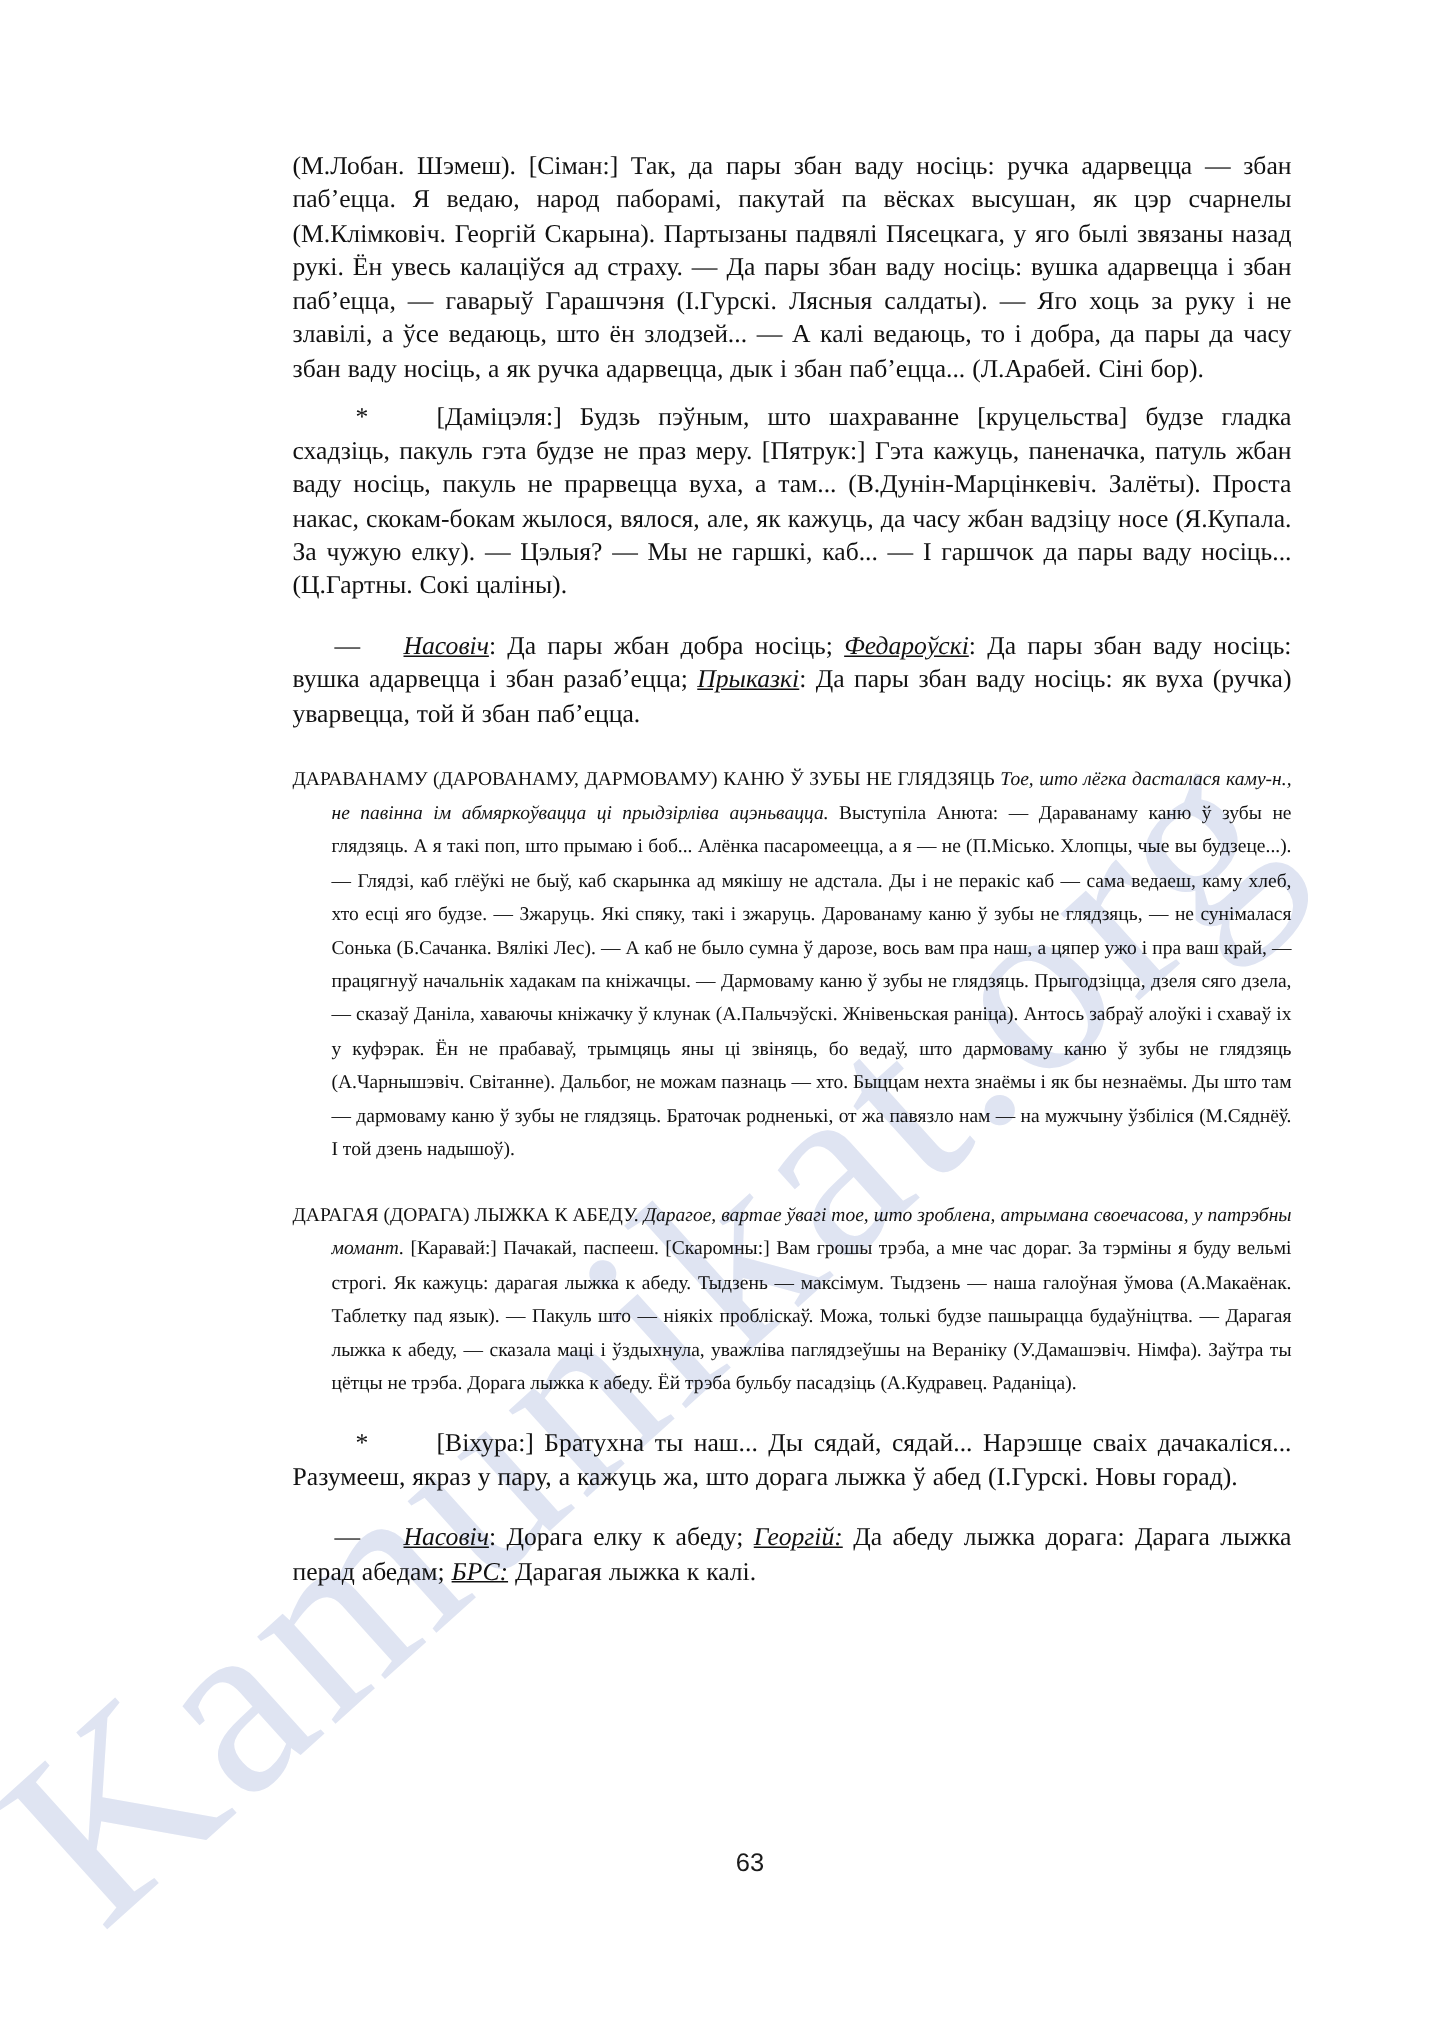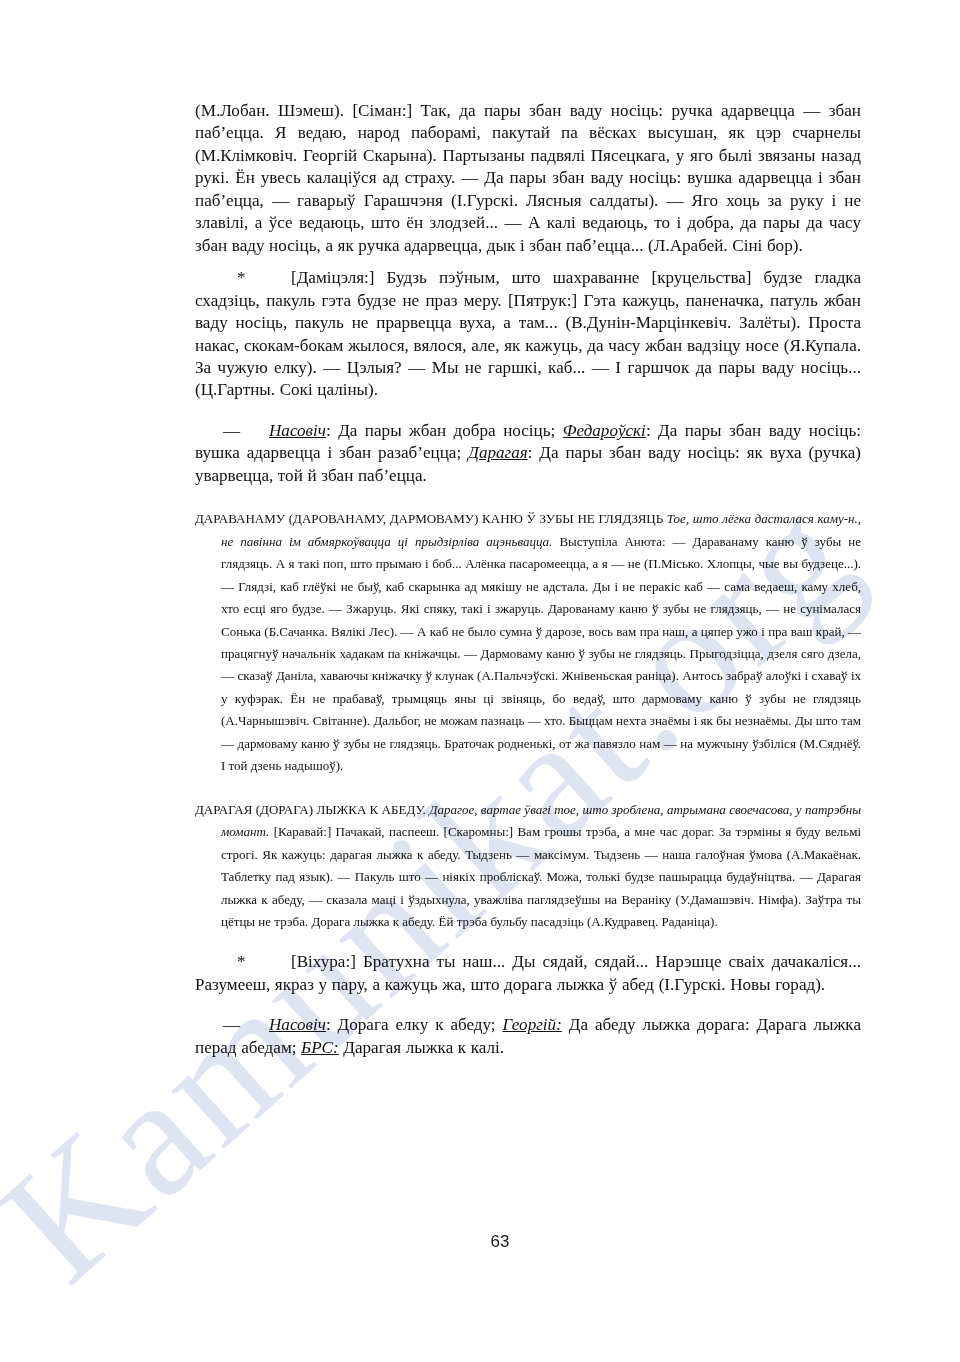--- a/index.html
+++ b/index.html
@@ -129,21 +129,21 @@
 <div id="page">
 
   <p class="para flush">(М.Лобан. Шэмеш). [Сіман:] Так, да пары збан ваду носіць: ручка адарвецца — збан паб’ецца. Я ведаю, народ паборамі, пакутай па вёсках высушан, як цэр счарнелы (М.Клімковіч. Георгій Скарына). Партызаны падвялі Пясецкага, у яго былі звязаны назад рукі. Ён увесь калаціўся ад страху. — Да пары збан ваду носіць: вушка адарвецца і збан паб’ецца, — гаварыў Гарашчэня (І.Гурскі. Лясныя салдаты). — Яго хоць за руку і не злавілі, а ўсе ведаюць, што ён злодзей... — А калі ведаюць, то і добра, да пары да часу збан ваду носіць, а як ручка адарвецца, дык і збан паб’ецца... (Л.Арабей. Сіні бор).</p>
 
   <div class="gap-sm"></div>
 
   <p class="para starred"><span class="star">*</span><span>[Даміцэля:] Будзь пэўным, што шахраванне [круцельства] будзе гладка схадзіць, пакуль гэта будзе не праз меру. [Пятрук:] Гэта кажуць, паненачка, патуль жбан ваду носіць, пакуль не прарвецца вуха, а там... (В.Дунін-Марцінкевіч. Залёты). Проста накас, скокам-бокам жылося, вялося, але, як кажуць, да часу жбан вадзіцу носе (Я.Купала. За чужую елку). — Цэлыя? — Мы не гаршкі, каб... — І гаршчок да пары ваду носіць... (Ц.Гартны. Сокі цаліны).</span></p>
 
   <div class="gap-md"></div>
 
-  <p class="para ref"><span class="dash">—</span><span class="it">Насовіч</span><span>: Да пары жбан добра носіць; </span><span class="it">Федароўскі</span><span>: Да пары збан ваду носіць: вушка адарвецца і збан разаб’ецца; </span><span class="it">Дарагая</span><span>: Да пары збан ваду носіць: як вуха (ручка) уварвецца, той й збан паб’ецца.</span></p>
+  <p class="para ref"><span class="dash">—</span><span class="it">Насовіч</span><span>: Да пары жбан добра носіць; </span><span class="it">Федароўскі</span><span>: Да пары збан ваду носіць: вушка адарвецца і збан разаб’ецца; </span><span class="it">Прыказкі</span><span>: Да пары збан ваду носіць: як вуха (ручка) уварвецца, той й збан паб’ецца.</span></p>
 
   <div class="gap-lg"></div>
 
   <p class="entry"><span class="headword">ДАРАВАНАМУ (ДАРОВАНАМУ, ДАРМОВАМУ) КАНЮ Ў ЗУБЫ НЕ ГЛЯДЗЯЦЬ </span><span class="definition">Тое, што лёгка дасталася каму-н., не павінна ім абмяркоўвацца ці прыдзірліва ацэньвацца.</span><span> Выступіла Анюта: — Дараванаму каню ў зубы не глядзяць. А я такі поп, што прымаю і боб... Алёнка пасаромеецца, а я — не (П.Місько. Хлопцы, чые вы будзеце...). — Глядзі, каб глёўкі не быў, каб скарынка ад мякішу не адстала. Ды і не перакіс каб — сама ведаеш, каму хлеб, хто есці яго будзе. — Зжаруць. Які спяку, такі і зжаруць. Дарованаму каню ў зубы не глядзяць, — не сунімалася Сонька (Б.Сачанка. Вялікі Лес). — А каб не было сумна ў дарозе, вось вам пра наш, а цяпер ужо і пра ваш край, — працягнуў начальнік хадакам па кніжачцы. — Дармоваму каню ў зубы не глядзяць. Прыгодзіцца, дзеля сяго дзела, — сказаў Даніла, хаваючы кніжачку ў клунак (А.Пальчэўскі. Жнівеньская раніца). Антось забраў алоўкі і схаваў іх у куфэрак. Ён не прабаваў, трымцяць яны ці звіняць, бо ведаў, што дармоваму каню ў зубы не глядзяць (А.Чарнышэвіч. Світанне). Дальбог, не можам пазнаць — хто. Быццам нехта знаёмы і як бы незнаёмы. Ды што там — дармоваму каню ў зубы не глядзяць. Браточак родненькі, от жа павязло нам — на мужчыну ўзбіліся (М.Сяднёў. І той дзень надышоў).</span></p>
 
   <div class="gap-lg"></div>
 
   <p class="entry"><span class="headword">ДАРАГАЯ (ДОРАГА) ЛЫЖКА К АБЕДУ. </span><span class="definition">Дарагое, вартае ўвагі тое, што зроблена, атрымана своечасова, у патрэбны момант.</span><span> [Каравай:] Пачакай, паспееш. [Скаромны:] Вам грошы трэба, а мне час дораг. За тэрміны я буду вельмі строгі. Як кажуць: дарагая лыжка к абеду. Тыдзень — максімум. Тыдзень — наша галоўная ўмова (А.Макаёнак. Таблетку пад язык). — Пакуль што — ніякіх пробліскаў. Можа, толькі будзе пашырацца будаўніцтва. — Дарагая лыжка к абеду, — сказала маці і ўздыхнула, уважліва паглядзеўшы на Вераніку (У.Дамашэвіч. Німфа). Заўтра ты цётцы не трэба. Дорага лыжка к абеду. Ёй трэба бульбу пасадзіць (А.Кудравец. Раданіца).</span></p>
 
   <div class="gap-md"></div>

